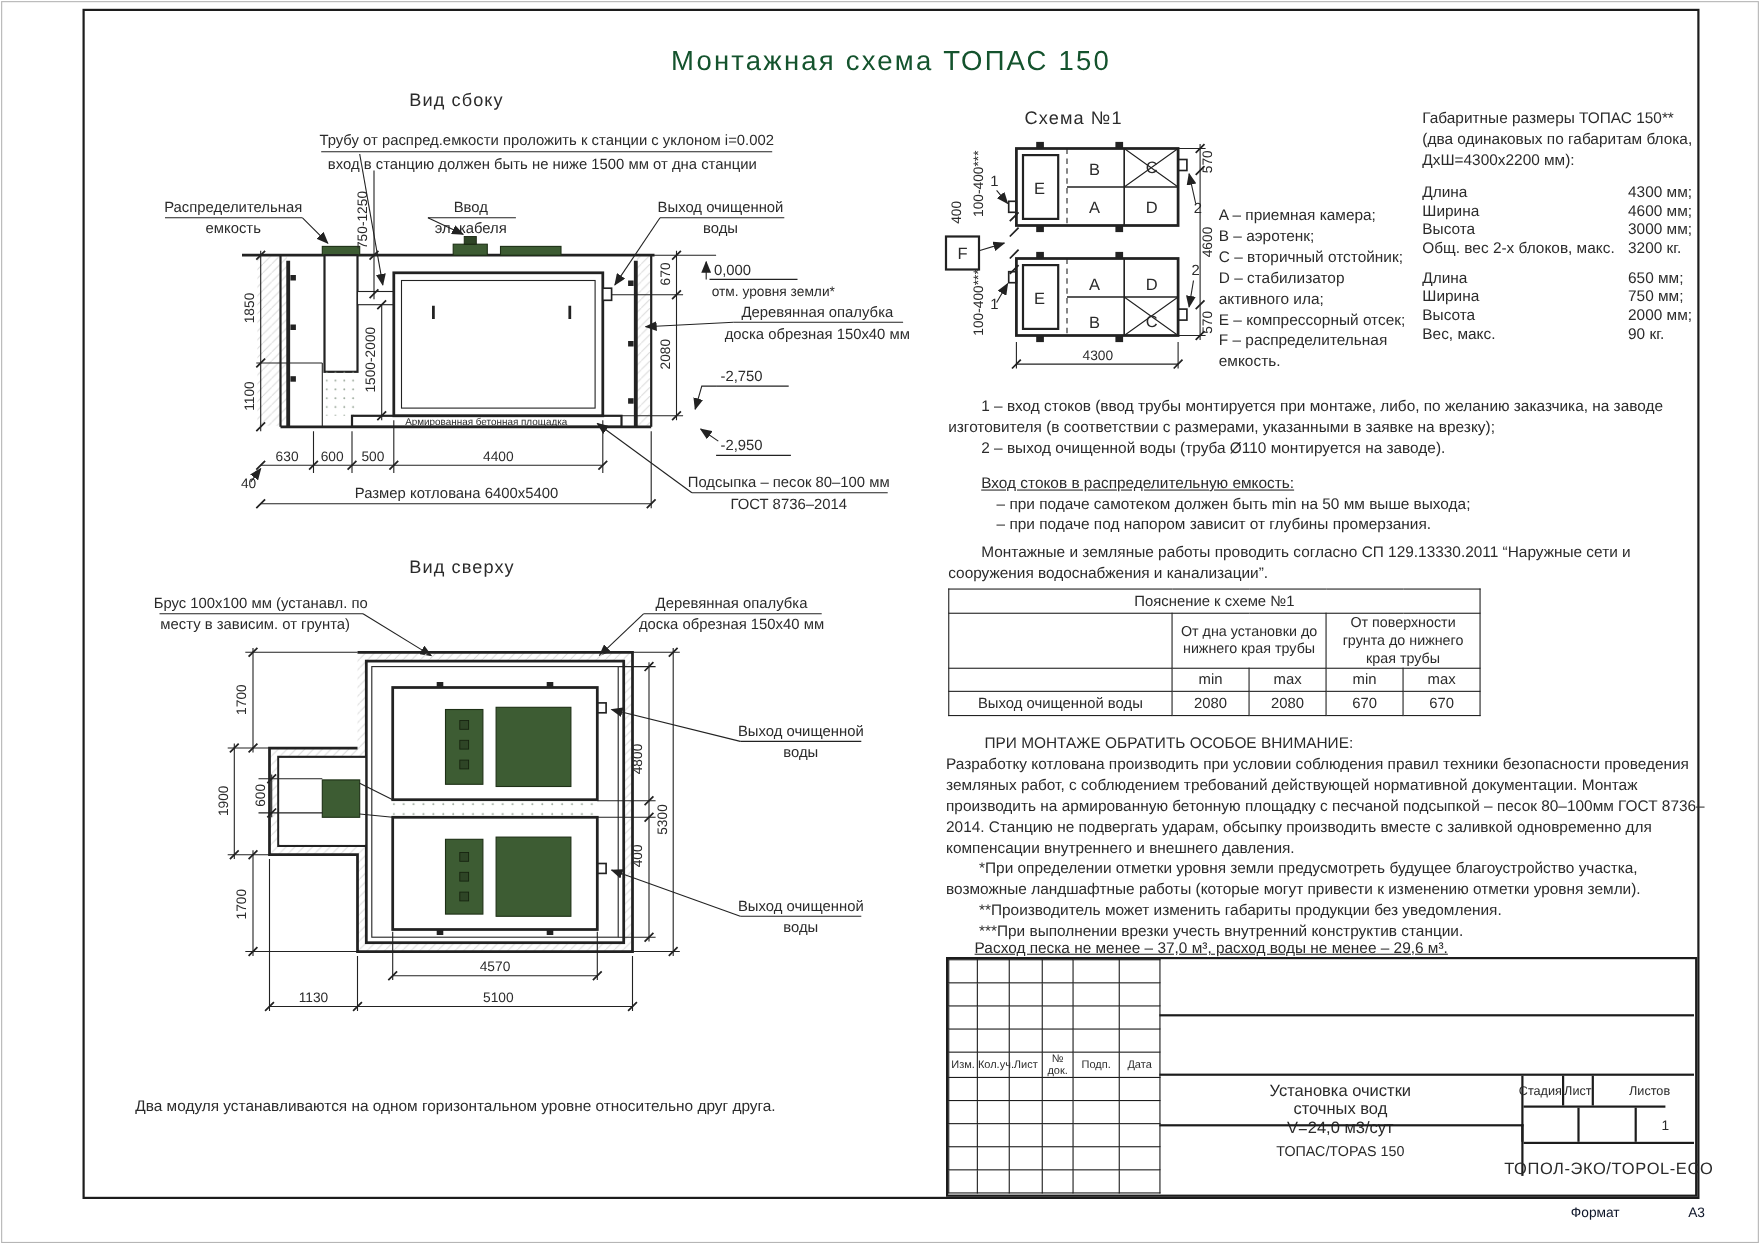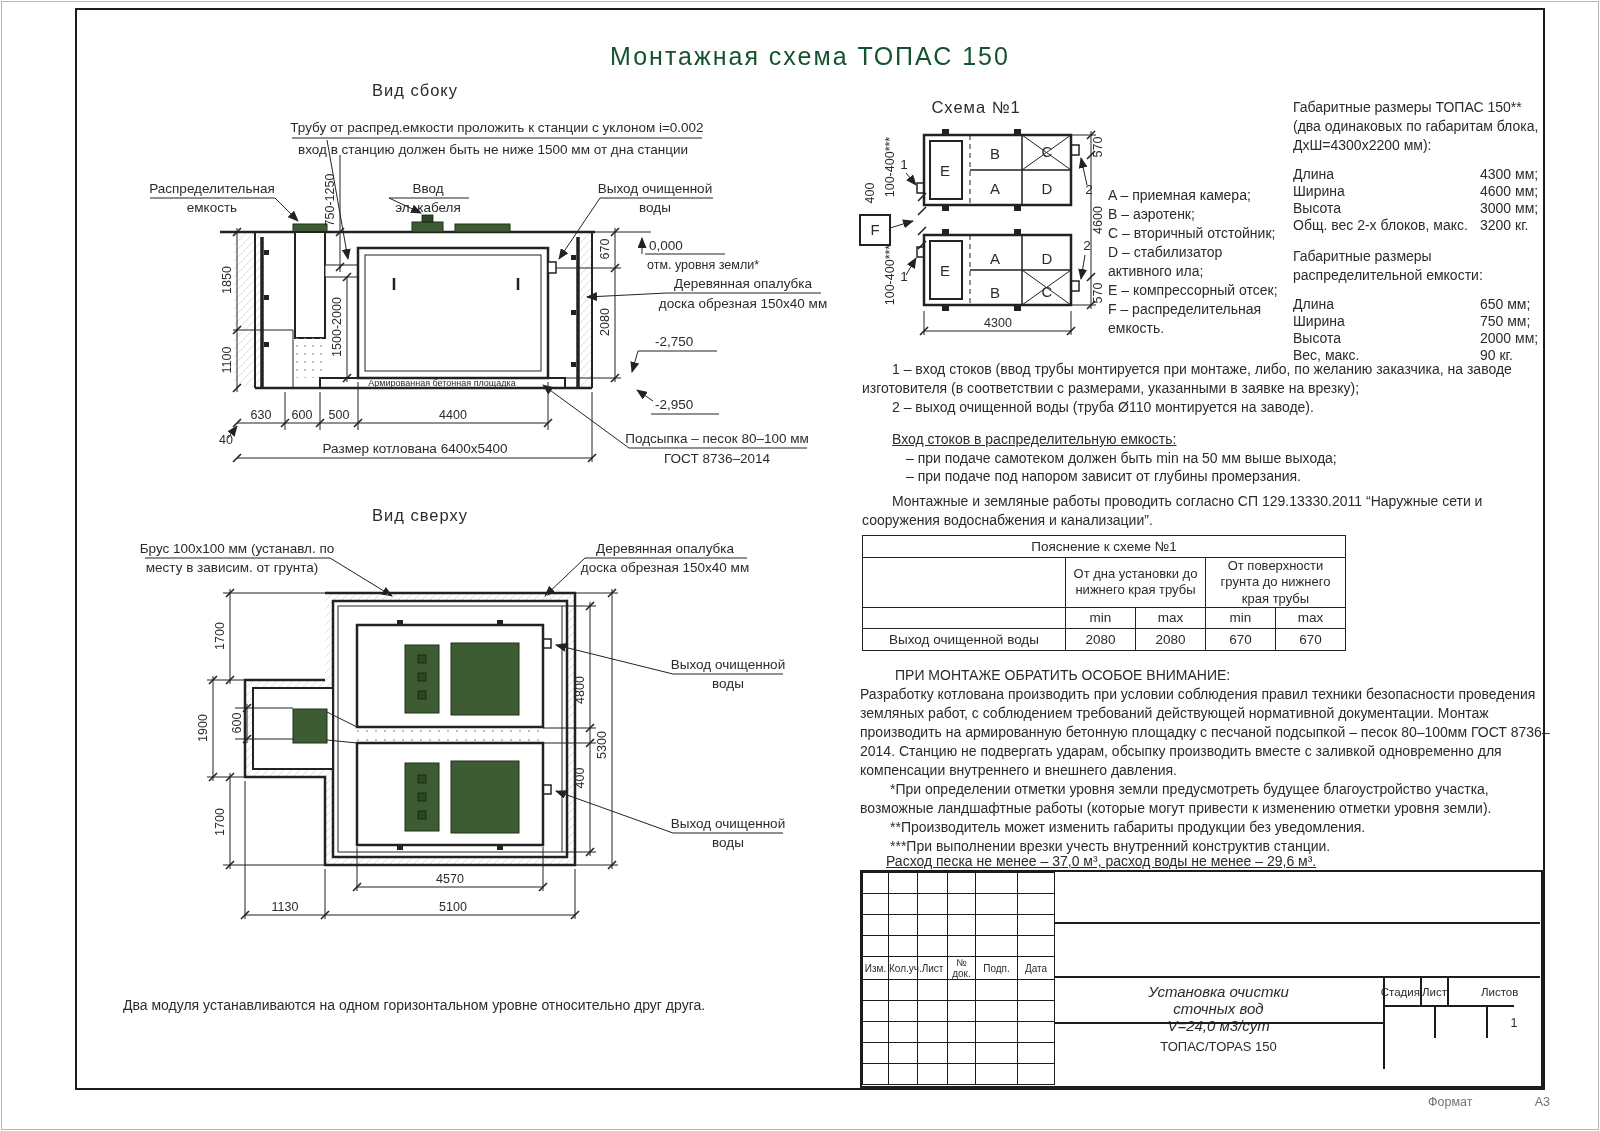--- a/index.html
+++ b/index.html
@@ -34,21 +34,21 @@
   .legend-line{font-size:14px;line-height:19px;}
   .dimrow{position:relative;height:17px;font-size:14px;}
   .dimrow .val{position:absolute;left:187px;top:0;}
   .exp-table{border-collapse:collapse;table-layout:fixed;}
   .exp-table td{border:1.6px solid #222;font-size:13.5px;text-align:center;padding:0 2px;vertical-align:middle;}
   .exp-table .grp{font-size:13px;line-height:1.25;}
   .stamp{left:860px;top:870px;width:683px;height:218px;border:2.5px solid #1c1c1c;box-sizing:border-box;}
   .rev-table{border-collapse:collapse;table-layout:fixed;position:absolute;left:0;top:0;}
   .rev-table td{border:1.5px solid #1c1c1c;font-size:10px;text-align:center;padding:0;height:20px;}
   .stamp-cell{position:absolute;box-sizing:border-box;display:flex;align-items:center;justify-content:center;}
-  .fmt{left:1428px;top:1095px;width:122px;display:flex;justify-content:space-between;font-size:12.5px;color:#737373;}
+  .fmt{left:1428px;top:1095px;width:122px;display:flex;justify-content:space-between;font-size:12.5px;color:#0f172a;}
   .note-bl{left:123px;top:997px;font-size:14px;}
 </style>
 </head>
 <body>
 
 <div class="abs page-edge"></div>
 <div class="abs frame"></div>
 
 <div class="abs main-title">Монтажная схема ТОПАС 150</div>
 
@@ -407,24 +407,20 @@
 
 <div class="abs t14" style="left:1293px;top:98px;width:254px;">
   <p>Габаритные размеры ТОПАС 150**</p>
   <p>(два одинаковых по габаритам блока,</p>
   <p>ДхШ=4300х2200 мм):</p>
   <div style="margin-top:10px;">
     <div class="dimrow"><span>Длина</span><span class="val">4300 мм;</span></div>
     <div class="dimrow"><span>Ширина</span><span class="val">4600 мм;</span></div>
     <div class="dimrow"><span>Высота</span><span class="val">3000 мм;</span></div>
     <div class="dimrow"><span>Общ. вес 2-х блоков, макс.</span><span class="val">3200 кг.</span></div>
-  </div>
-  <div style="margin-top:14px;">
-    <p>Габаритные размеры</p>
-    <p>распределительной емкости:</p>
   </div>
   <div style="margin-top:10px;">
     <div class="dimrow"><span>Длина</span><span class="val">650 мм;</span></div>
     <div class="dimrow"><span>Ширина</span><span class="val">750 мм;</span></div>
     <div class="dimrow"><span>Высота</span><span class="val">2000 мм;</span></div>
     <div class="dimrow"><span>Вес, макс.</span><span class="val">90 кг.</span></div>
   </div>
 </div>
 
 <div class="abs t14 ind" style="left:862px;top:360px;width:692px;">1 – вход  стоков (ввод трубы монтируется при монтаже, либо, по желанию заказчика, на заводе изготовителя (в соответствии с размерами, указанными в заявке на врезку);</div>
@@ -567,36 +563,37 @@
           <td></td>
           <td></td>
           <td></td>
         </tr>
   </tbody>
     </table>
 
   <div class="stamp-cell" style="left:192px;top:0;width:486px;height:52px;border-bottom:2px solid #1c1c1c;"></div>
   <div class="stamp-cell" style="left:192px;top:52px;width:486px;height:54px;border-bottom:2px solid #1c1c1c;"></div>
 
-  <div class="stamp-cell" style="left:192px;top:106px;width:331px;height:60px;border-right:2px solid #1c1c1c;flex-direction:column;font-size:15px;line-height:17px;font-style:italic;">
+  <div class="stamp-cell" style="left:192px;top:106px;width:331px;height:60px;border-right:2px solid #1c1c1c;flex-direction:column;font-size:15px;line-height:17px;">
     <div>Установка очистки</div>
     <div>сточных вод</div>
     <div>V=24,0 м3/сут</div>
   </div>
 
   <div class="stamp-cell" style="left:523px;top:106px;width:129px;height:29px;border-bottom:2px solid #1c1c1c;padding:0;">
     <div style="width:51px;height:100%;border-right:2px solid #1c1c1c;display:flex;align-items:center;justify-content:center;font-size:11.5px;box-sizing:border-box;">Стадия</div>
     <div style="width:52px;height:100%;border-right:2px solid #1c1c1c;display:flex;align-items:center;justify-content:center;font-size:11.5px;box-sizing:border-box;">Лист</div>
     <div style="width:52px;height:100%;display:flex;align-items:center;justify-content:center;font-size:11.5px;padding-left:32px;">Листов</div>
   </div>
   <div class="stamp-cell" style="left:523px;top:135px;width:155px;height:31px;padding:0;">
     <div style="width:51px;height:100%;border-right:2px solid #1c1c1c;box-sizing:border-box;"></div>
     <div style="width:52px;height:100%;border-right:2px solid #1c1c1c;box-sizing:border-box;"></div>
     <div style="width:52px;height:100%;display:flex;align-items:center;justify-content:center;font-size:12.5px;">1</div>
   </div>
 
   <div class="stamp-cell" style="left:192px;top:150px;width:331px;height:47px;border-top:2px solid #1c1c1c;border-right:2px solid #1c1c1c;font-size:13px;text-align:center;">ТОПАС/TOPAS 150</div>
+  <div class="stamp-cell" style="left:523px;top:166px;width:155px;height:47px;border-top:2px solid #1c1c1c;font-size:15px;letter-spacing:0.5px;white-space:nowrap;">ТОПОЛ-ЭКО/TOPOL-ECO</div>
 </div>
 
 <div class="abs fmt">
   <span>Формат</span>
   <span>А3</span>
 </div>
 
 </body></html>

